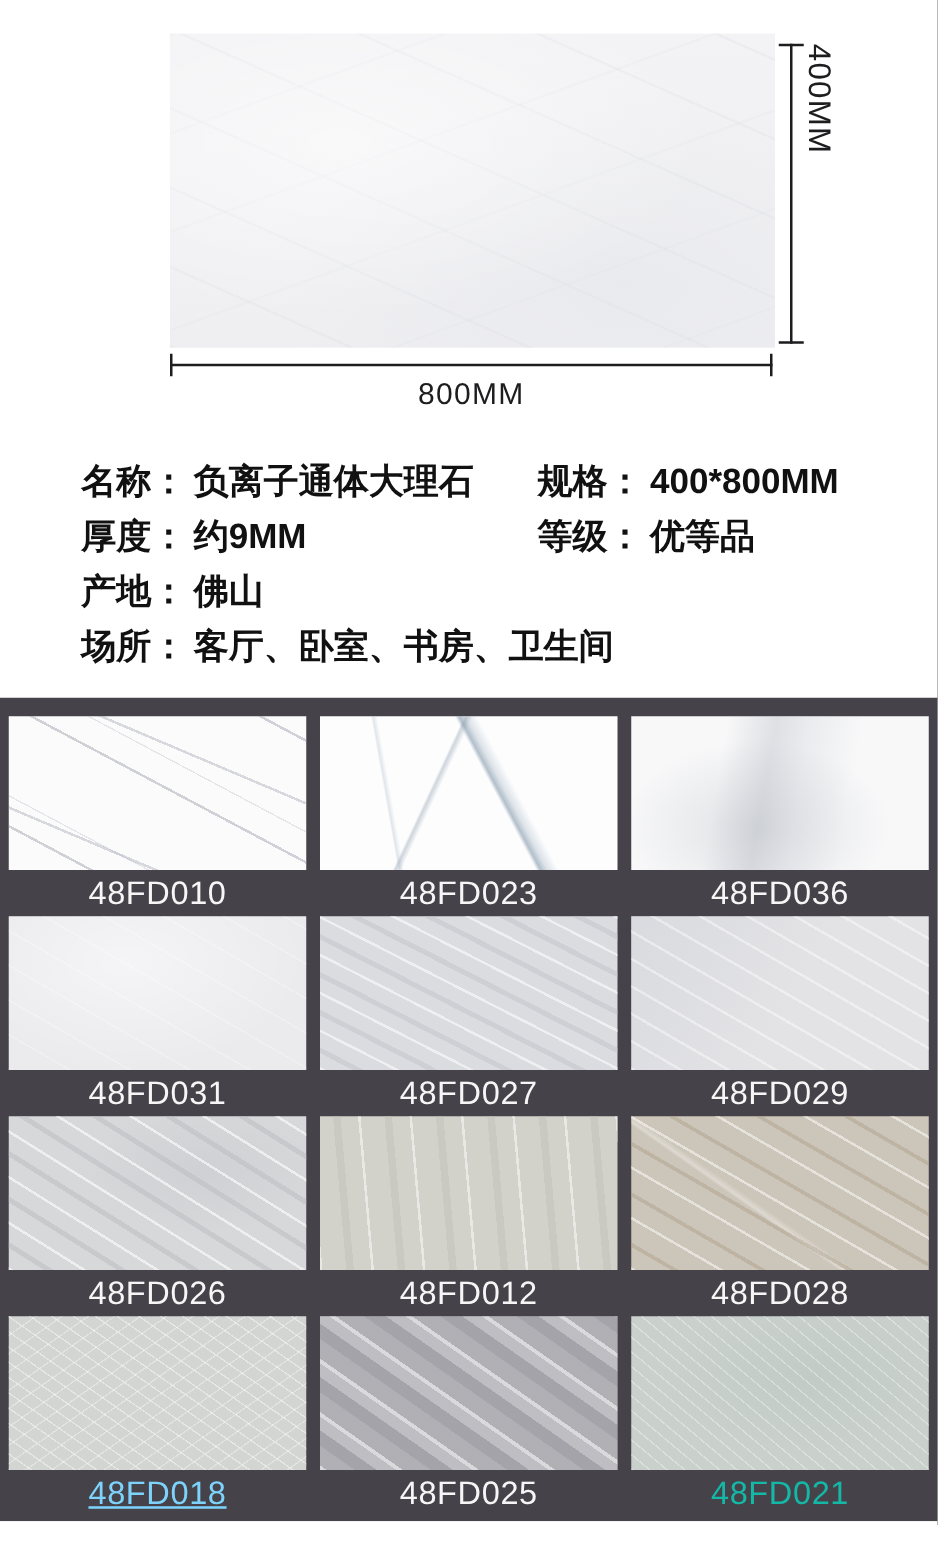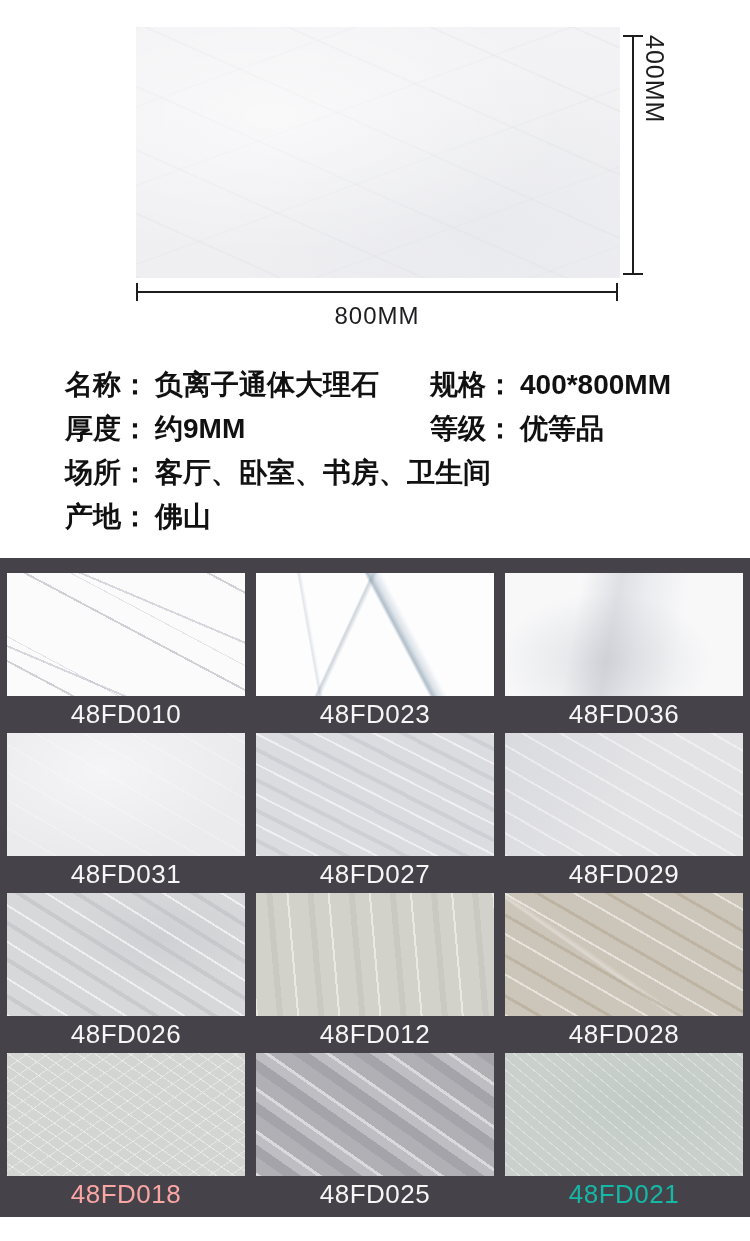--- a/index.html
+++ b/index.html
@@ -124,26 +124,26 @@
     </div>
     <div class="spec c1">
       <span class="k">厚度：</span>
       <span class="v">约9MM</span>
     </div>
     <div class="spec c2">
       <span class="k">等级：</span>
       <span class="v">优等品</span>
     </div>
     <div class="spec wide">
+      <span class="k">产地：</span>
+      <span class="v">佛山</span>
+    </div>
+    <div class="spec wide">
       <span class="k">场所：</span>
       <span class="v">客厅、卧室、书房、卫生间</span>
-    </div>
-    <div class="spec wide">
-      <span class="k">产地：</span>
-      <span class="v">佛山</span>
     </div>
   </div>
 </div>
 
 <div class="gallery" style="background-color: rgb(69, 67, 73);">
   <figure class="cell">
     <div class="swatch sw0" style="background-color: rgb(251, 251, 252);"></div>
     <figcaption class="code" style="color: rgb(246, 246, 246);">48FD010</figcaption>
   </figure>
   <figure class="cell">
@@ -173,21 +173,21 @@
   <figure class="cell">
     <div class="swatch sw7" style="background-color: rgb(210, 209, 202);"></div>
     <figcaption class="code" style="color: rgb(246, 246, 246);">48FD012</figcaption>
   </figure>
   <figure class="cell">
     <div class="swatch sw8" style="background-color: rgb(204, 197, 185);"></div>
     <figcaption class="code" style="color: rgb(246, 246, 246);">48FD028</figcaption>
   </figure>
   <figure class="cell">
     <div class="swatch sw9" style="background-color: rgb(211, 213, 210);"></div>
-    <figcaption class="code" style="color: #fca5a5;">48FD018</figcaption>
+    <figcaption class="code" style="color: #7dd3fc; text-decoration: underline;">48FD018</figcaption>
   </figure>
   <figure class="cell">
     <div class="swatch sw10" style="background-color: rgb(181, 181, 185);"></div>
     <figcaption class="code" style="color: rgb(246, 246, 246);">48FD025</figcaption>
   </figure>
   <figure class="cell">
     <div class="swatch sw11" style="background-color: rgb(202, 209, 205);"></div>
     <figcaption class="code" style="color: #14b8a6;">48FD021</figcaption>
   </figure>
 </div>

